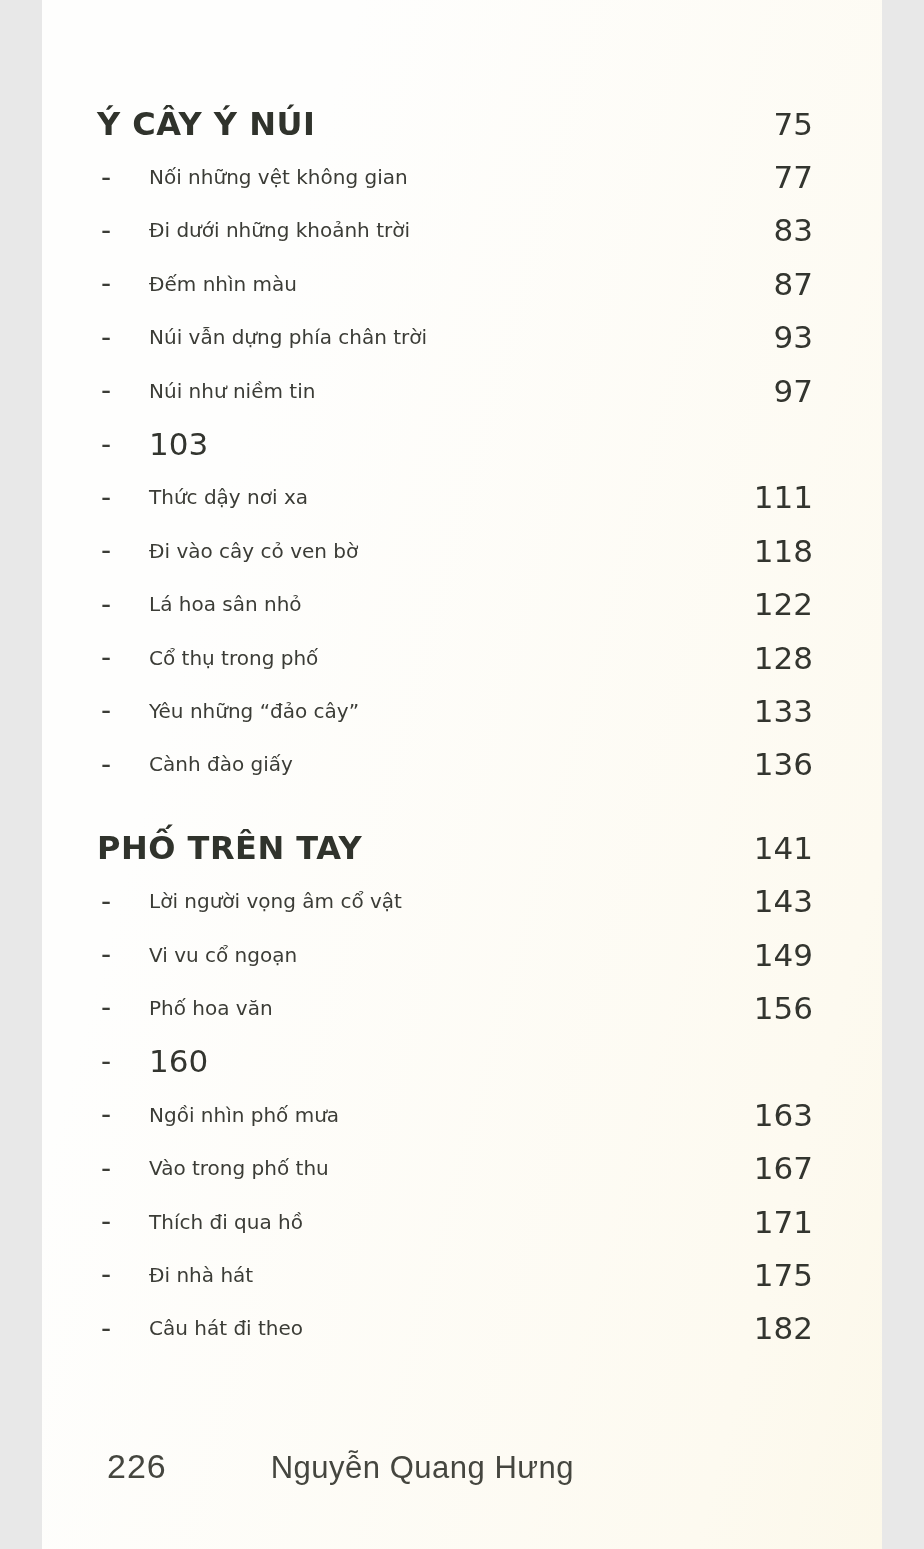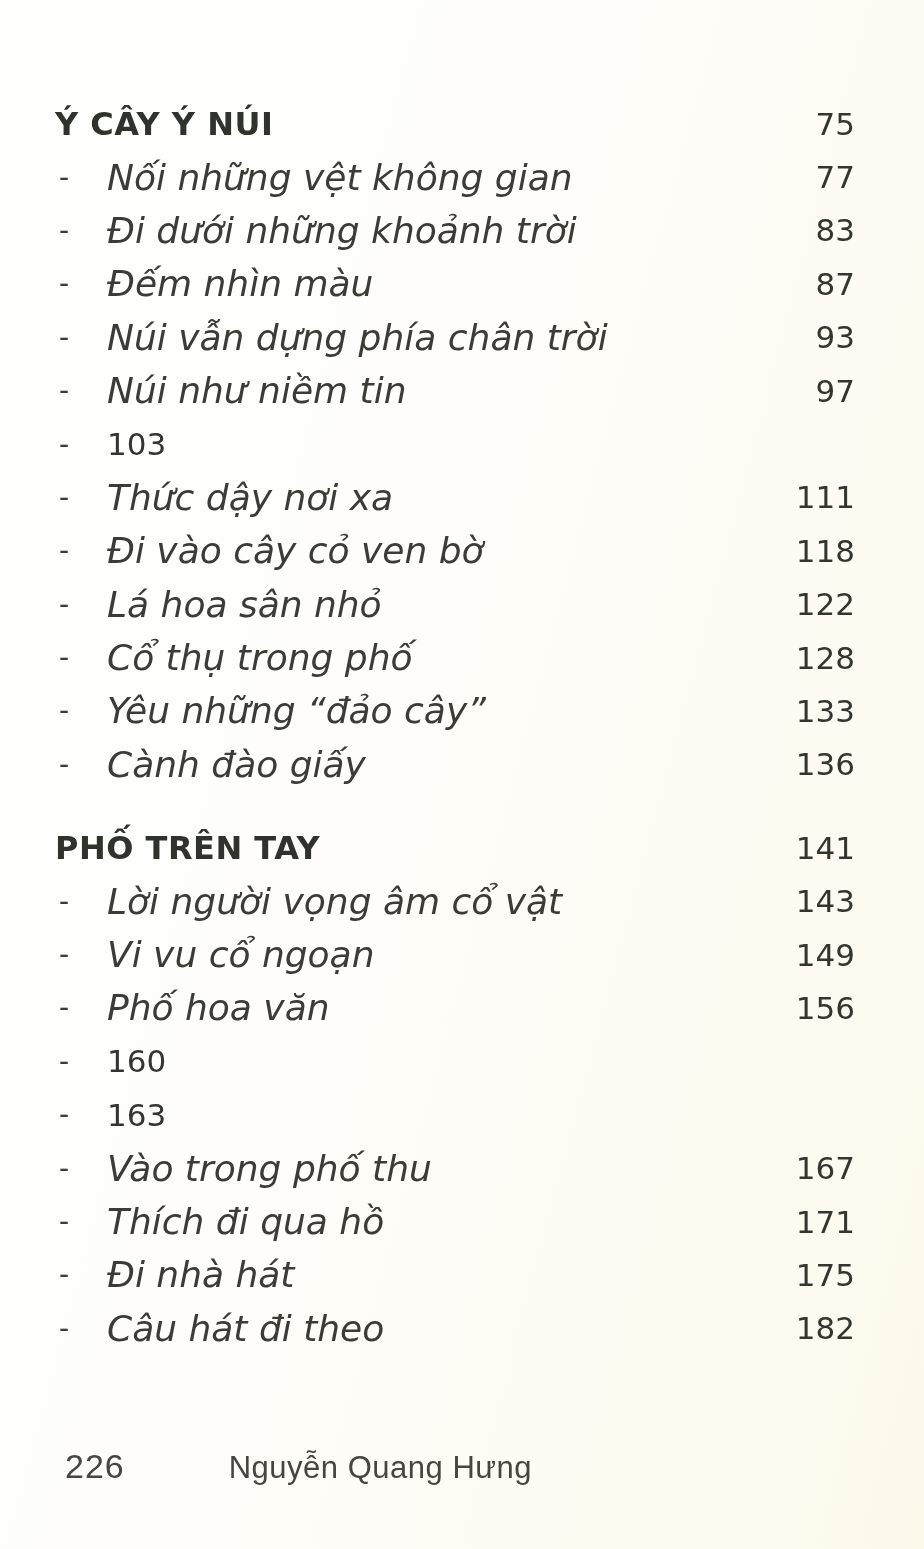--- a/index.html
+++ b/index.html
@@ -2,21 +2,21 @@
 <html lang="vi"><head>
 <meta charset="utf-8">
 <style>
   html, body {
     margin: 0;
     padding: 0;
     background: #e8e8e8;
   }
   .page {
     position: relative;
-    width: 924px;
+    width: 840px;
     height: 1549px;
     margin: 0 auto;
     background: linear-gradient(105deg, #fefefd 25%, #fdfaf0 85%, #fcf8ea 100%);
     overflow: hidden;
     font-family: "DejaVu Sans", sans-serif;
     color: #3b3c36;
   }
   .toc {
     position: absolute;
     left: 55px;
@@ -45,24 +45,23 @@
   }
   .item-row .dash {
     width: 52px;
     box-sizing: border-box;
     padding-left: 4px;
     font-size: 28px;
     color: #3b3c36;
   }
   .item-row .item-label {
     flex: 1;
-    font-size: 36px;
+    font-size: 20px;
     color: #3b3c36;
     white-space: nowrap;
-    font-style: italic;
   }
   .item-row .item-page {
     font-size: 31px;
     color: #33352f;
     text-align: right;
   }
   .footer {
     position: absolute;
     left: 65px;
     top: 1447px;
@@ -173,20 +172,21 @@
         <span class="dash">-</span>
         <span class="item-label">Phố hoa văn</span>
         <span class="item-page">156</span>
       </div>
       <div class="row item-row">
         <span class="dash">-</span>
         <span class="item-page">160</span>
       </div>
       <div class="row item-row">
         <span class="dash">-</span>
+        <span class="item-label">Ngồi nhìn phố mưa</span>
         <span class="item-page">163</span>
       </div>
       <div class="row item-row">
         <span class="dash">-</span>
         <span class="item-label">Vào trong phố thu</span>
         <span class="item-page">167</span>
       </div>
       <div class="row item-row">
         <span class="dash">-</span>
         <span class="item-label">Thích đi qua hồ</span>

